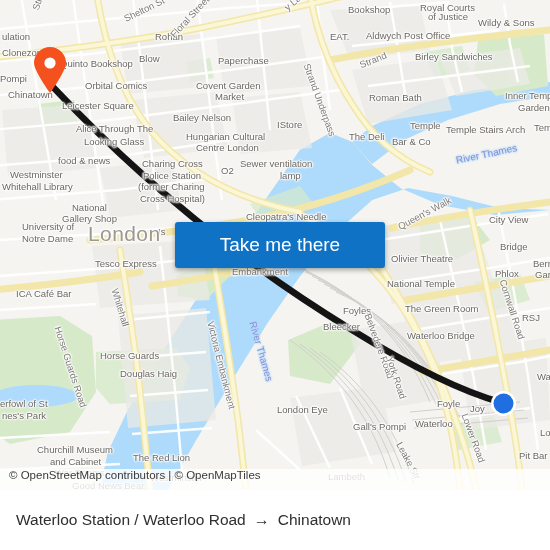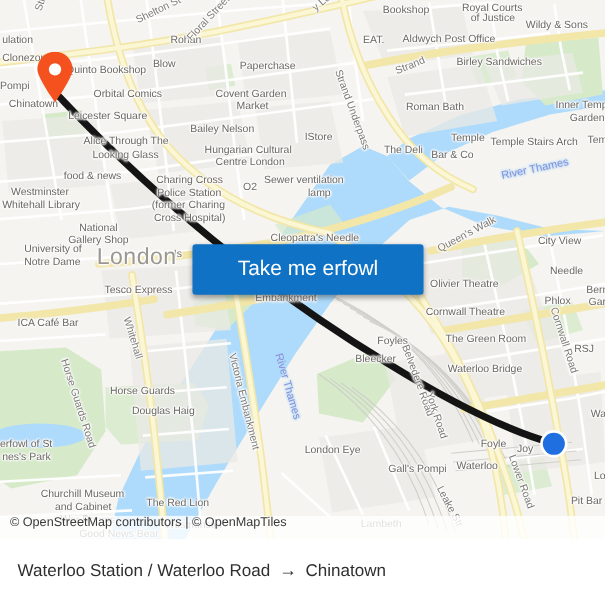--- a/index.html
+++ b/index.html
@@ -252,23 +252,23 @@
         <div class="mlabel poi" style="left: 221px; top: 165px; transform-origin: left top;">O2</div>
         <div class="mlabel poi" style="left: 240px; top: 158px; transform-origin: left top;">Sewer ventilation</div>
         <div class="mlabel poi" style="left: 280px; top: 170px; transform-origin: left top;">lamp</div>
         <div class="mlabel poi" style="left: 246px; top: 211px; transform-origin: left top;">Cleopatra's Needle</div>
         <div class="mlabel poi" style="left: 72px; top: 202px; transform-origin: left top;">National</div>
         <div class="mlabel poi" style="left: 62px; top: 213px; transform-origin: left top;">Gallery Shop</div>
         <div class="mlabel poi" style="left: 22px; top: 221px; transform-origin: left top;">University of</div>
         <div class="mlabel poi" style="left: 22px; top: 233px; transform-origin: left top;">Notre Dame</div>
         <div class="mlabel poi" style="left: 158px; top: 226px; transform-origin: left top;">Is</div>
         <div class="mlabel poi" style="left: 489px; top: 214px; transform-origin: left top;">City View</div>
-        <div class="mlabel poi" style="left: 500px; top: 241px; transform-origin: left top;">Needle</div>
+        <div class="mlabel poi" style="left: 500px; top: 241px; transform-origin: left top;">Bridge</div>
         <div class="mlabel poi" style="left: 391px; top: 253px; transform-origin: left top;">Olivier Theatre</div>
-        <div class="mlabel poi" style="left: 387px; top: 278px; transform-origin: left top;">Cornwall Theatre</div>
+        <div class="mlabel poi" style="left: 387px; top: 278px; transform-origin: left top;">National Temple</div>
         <div class="mlabel poi" style="left: 495px; top: 268px; transform-origin: left top;">Phlox</div>
         <div class="mlabel poi" style="left: 533px; top: 258px; transform-origin: left top;">Bernie</div>
         <div class="mlabel poi" style="left: 535px; top: 269px; transform-origin: left top;">Gard</div>
         <div class="mlabel poi" style="left: 95px; top: 258px; transform-origin: left top;">Tesco Express</div>
         <div class="mlabel poi" style="left: 16px; top: 288px; transform-origin: left top;">ICA Café Bar</div>
         <div class="mlabel poi" style="left: 405px; top: 303px; transform-origin: left top;">The Green Room</div>
         <div class="mlabel poi" style="left: 407px; top: 330px; transform-origin: left top;">Waterloo Bridge</div>
         <div class="mlabel poi" style="left: 522px; top: 312px; transform-origin: left top;">RSJ</div>
         <div class="mlabel poi" style="left: 343px; top: 305px; transform-origin: left top;">Foyles</div>
         <div class="mlabel poi" style="left: 323px; top: 321px; transform-origin: left top;">Bleecker</div>
@@ -320,21 +320,21 @@
     </div>
 
     <div id="dest">
       <svg width="27" height="27" viewBox="0 0 27 27">
         <circle cx="13.5" cy="13.5" r="12.5" fill="#ffffff"></circle>
         <circle cx="13.5" cy="13.5" r="10" fill="#1f6fe0"></circle>
       </svg>
     </div>
 
     <div id="cta">
-      <span>Take me erfowl</span>
+      <span>Take me there</span>
     </div>
 
     <div id="attrib">
       <span>© OpenStreetMap contributors | © OpenMapTiles</span>
     </div>
   </div>
 
   <div id="footer">
     <div id="route-title">
       <span>Waterloo Station / Waterloo Road</span>

